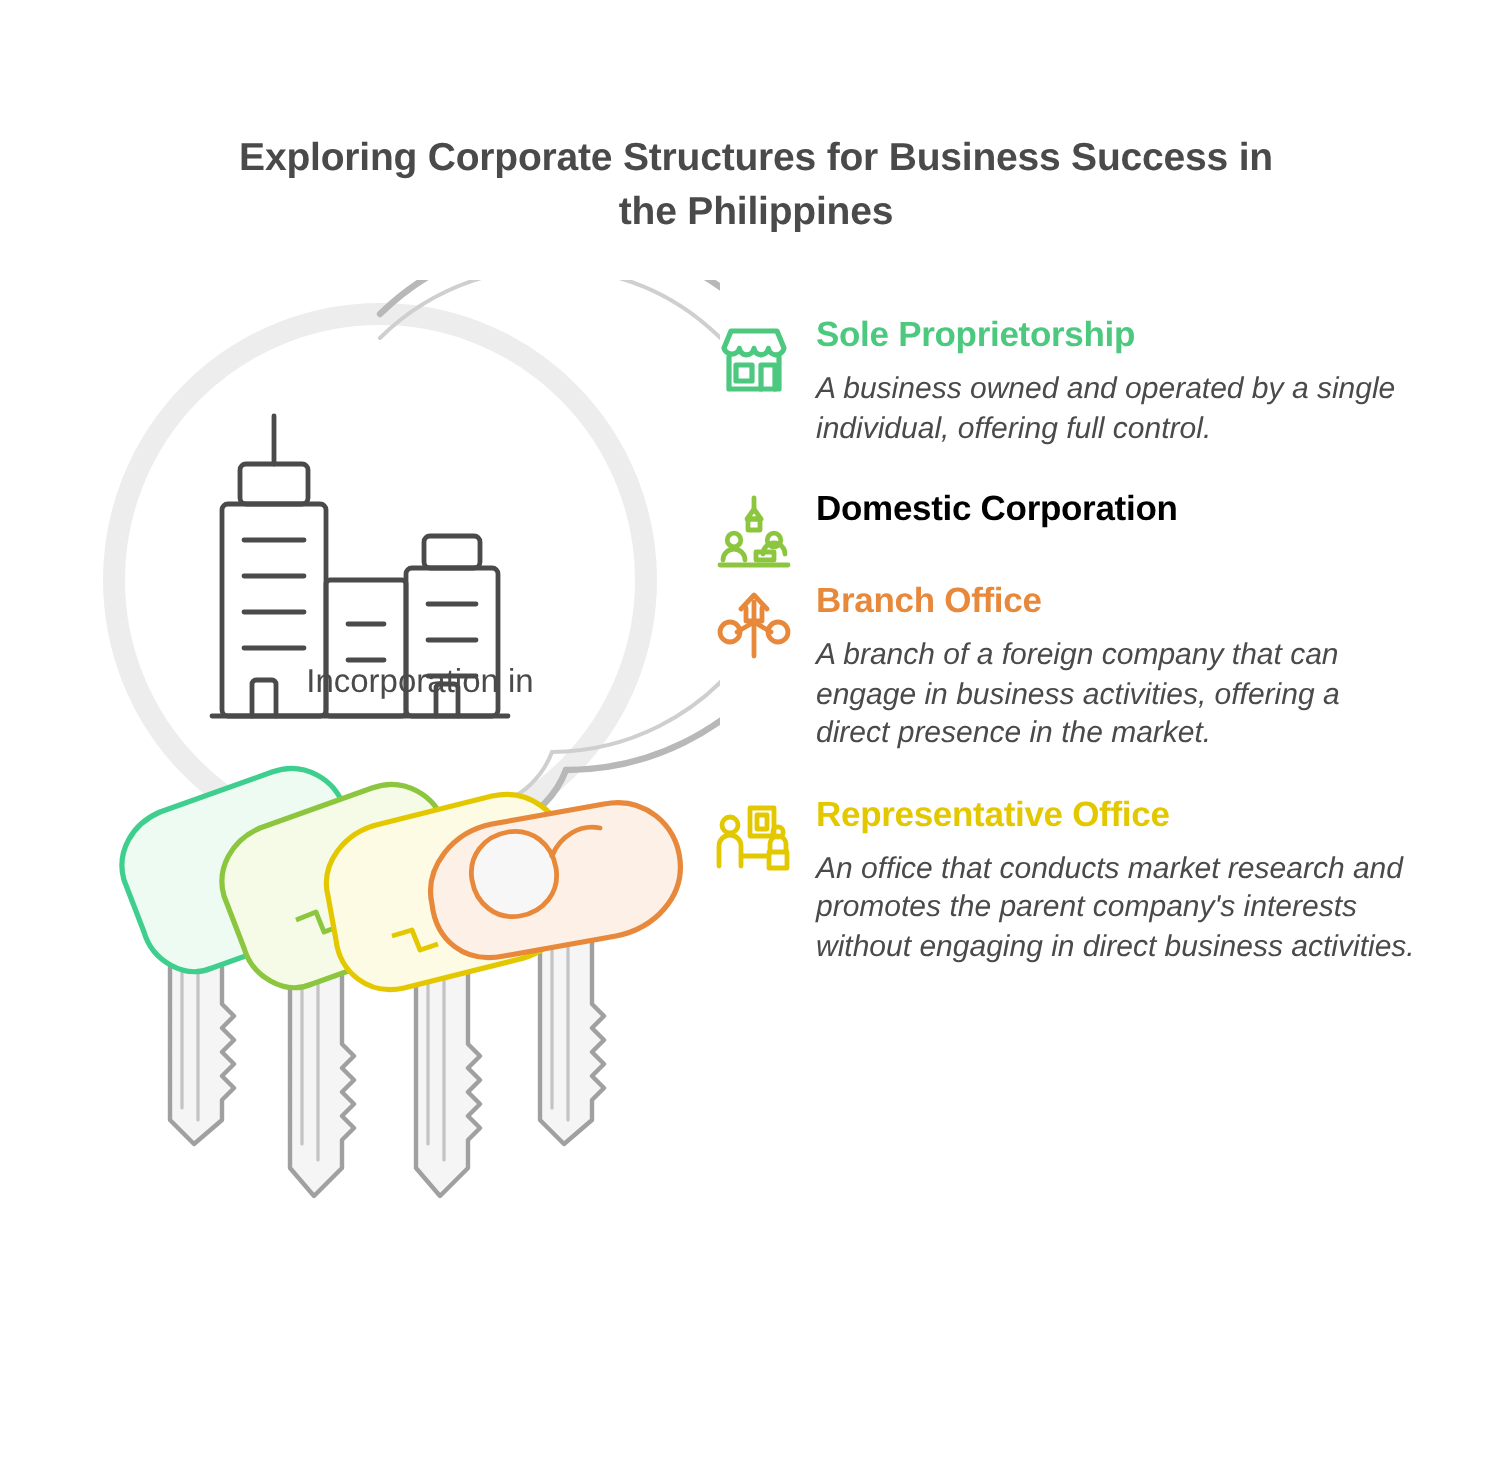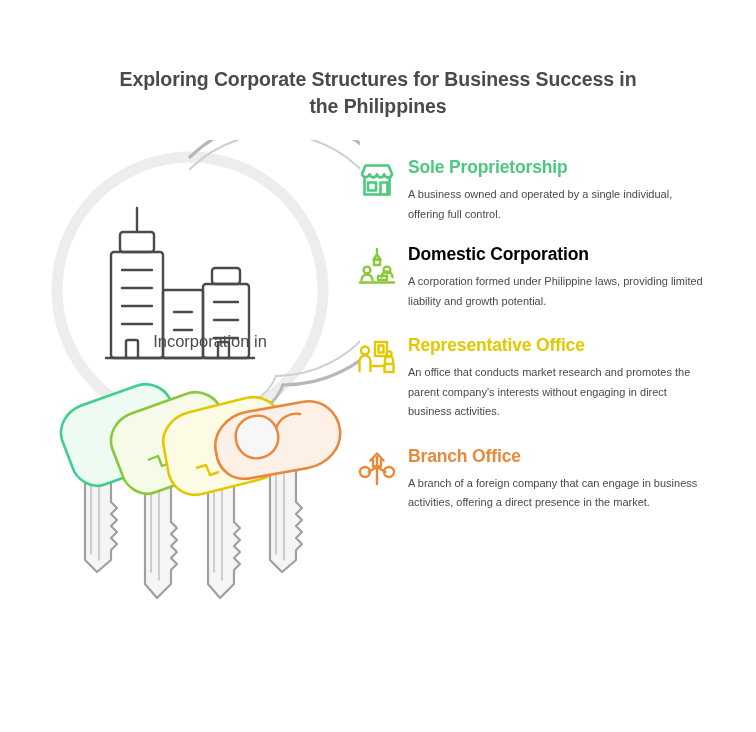--- a/index.html
+++ b/index.html
@@ -80,25 +80,26 @@
   }
   .entry-icon svg { display: block; }
   .entry-title {
     font-size: 17.5px;
     font-weight: bold;
     line-height: 24px;
     margin: 0 0 6px 0;
     letter-spacing: -0.15px;
   }
   .entry-desc {
-    font-size: 11px;
+    font-size: 15px;
     line-height: 19.5px;
     color: #4a4a4a;
     margin: 0;
     max-width: 300px;
+    font-style: italic;
   }
   .e0 { }
   .e1 { margin-bottom: 22px; }
   .e2 { margin-bottom: 22px; }
 </style>
 </head>
 <body>
 
 <div class="page">
 
@@ -212,21 +213,38 @@
             <circle cx="11" cy="24" r="3.4"></circle>
             <path d="M5.5 34 a5.5 5.5 0 0 1 11 0"></path>
             <circle cx="31" cy="24" r="3.4"></circle>
             <path d="M25.5 31 a5.5 5.5 0 0 1 11 0"></path>
             <path d="M22 30 h9 v4 h-9 z"></path>
             <line x1="4" y1="36.5" x2="38" y2="36.5"></line>
           </g>
         </svg>
       </span>
       <h3 class="entry-title" style="color:#000000">Domestic Corporation</h3>
-      <p class="entry-desc">A corporation formed under Philippine laws, providing limited liability and growth potential.</p>
+    </div>
+
+    <div class="entry e3">
+      <span class="entry-icon">
+        <svg width="42" height="42" viewBox="0 0 42 42" xmlns="http://www.w3.org/2000/svg">
+          <g stroke="#E8883A" stroke-width="2.4" fill="none" stroke-linejoin="round" stroke-linecap="round">
+            <path d="M14.5 12.5 L21 5.5 L27.5 12.5"></path>
+            <path d="M17 12 v6.5 h8 V12"></path>
+            <line x1="21" y1="9" x2="21" y2="36"></line>
+            <circle cx="9" cy="24" r="5"></circle>
+            <circle cx="33" cy="24" r="5"></circle>
+            <path d="M21 19 L12.5 24"></path>
+            <path d="M21 19 L29.5 24"></path>
+          </g>
+        </svg>
+      </span>
+      <h3 class="entry-title" style="color:#E8883A">Branch Office</h3>
+      <p class="entry-desc">A branch of a foreign company that can engage in business activities, offering a direct presence in the market.</p>
     </div>
 
     <div class="entry e2">
       <span class="entry-icon">
         <svg width="42" height="42" viewBox="0 0 42 42" xmlns="http://www.w3.org/2000/svg">
           <g stroke="#E3C800" stroke-width="2.4" fill="none" stroke-linejoin="round" stroke-linecap="round">
             <circle cx="9" cy="13.5" r="4"></circle>
             <path d="M3.5 34 v-10 a5.5 5.5 0 0 1 11 0 v10"></path>
             <rect x="19" y="5" width="12" height="14"></rect>
             <rect x="22.5" y="8.5" width="5" height="7"></rect>
@@ -234,32 +252,14 @@
             <path d="M29 27 v-4 a4 4 0 0 1 8 0 v4"></path>
             <rect x="28.5" y="27" width="9" height="8"></rect>
             <line x1="14.5" y1="29" x2="28.5" y2="29"></line>
           </g>
         </svg>
       </span>
       <h3 class="entry-title" style="color:#E3C800">Representative Office</h3>
       <p class="entry-desc">An office that conducts market research and promotes the parent company's interests without engaging in direct business activities.</p>
     </div>
 
-    <div class="entry e3">
-      <span class="entry-icon">
-        <svg width="42" height="42" viewBox="0 0 42 42" xmlns="http://www.w3.org/2000/svg">
-          <g stroke="#E8883A" stroke-width="2.4" fill="none" stroke-linejoin="round" stroke-linecap="round">
-            <path d="M14.5 12.5 L21 5.5 L27.5 12.5"></path>
-            <path d="M17 12 v6.5 h8 V12"></path>
-            <line x1="21" y1="9" x2="21" y2="36"></line>
-            <circle cx="9" cy="24" r="5"></circle>
-            <circle cx="33" cy="24" r="5"></circle>
-            <path d="M21 19 L12.5 24"></path>
-            <path d="M21 19 L29.5 24"></path>
-          </g>
-        </svg>
-      </span>
-      <h3 class="entry-title" style="color:#E8883A">Branch Office</h3>
-      <p class="entry-desc">A branch of a foreign company that can engage in business activities, offering a direct presence in the market.</p>
-    </div>
-
   </div>
 </div>
 
 </body></html>

